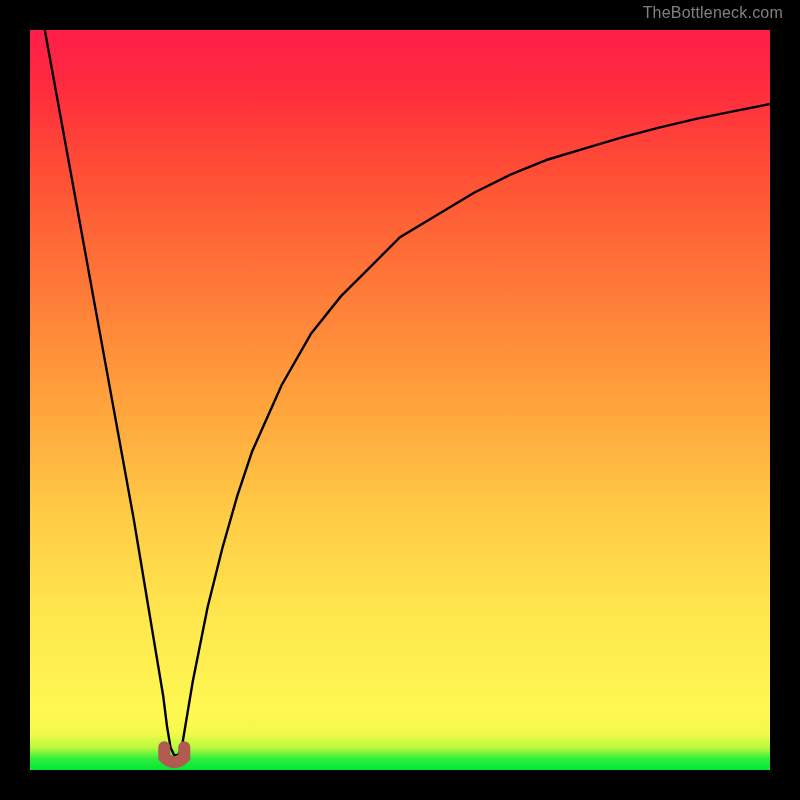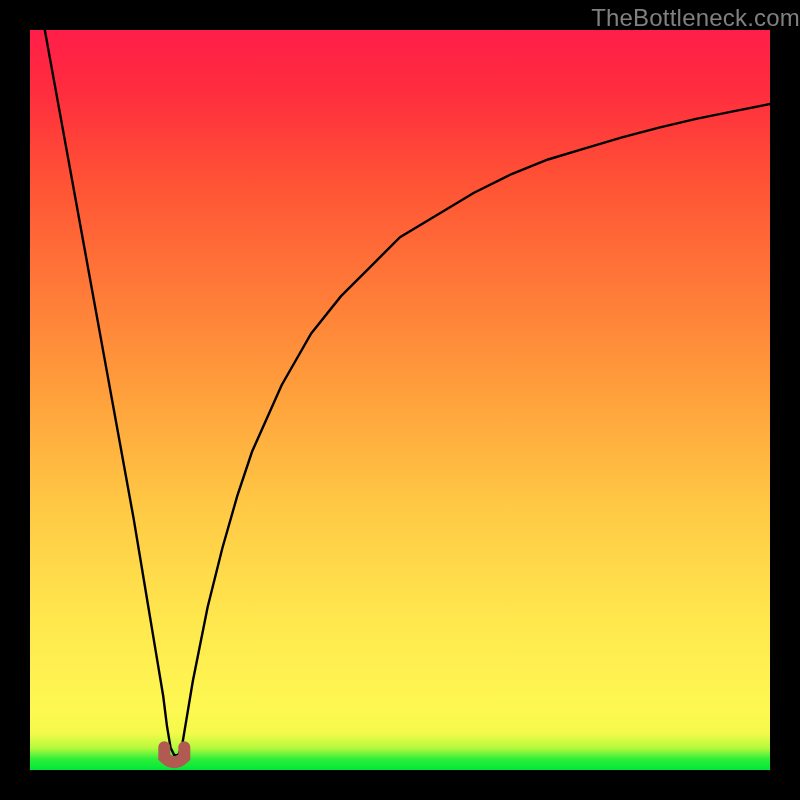--- a/index.html
+++ b/index.html
@@ -41,23 +41,23 @@
       #ffa23c 50%,
       #ff7a38 65%,
       #ff5135 80%,
       #ff2c3e 92%,
       #ff1e49 100%
     );
   }
   .watermark {
     position: absolute;
     top: 4px;
-    right: 0;
+    right: 17px;
     color: #808080;
-    font-size: 24px;
+    font-size: 16px;
     letter-spacing: 0.2px;
     font-weight: 400;
     user-select: none;
   }
   svg.curve {
     position: absolute;
     inset: 0;
     width: 100%;
     height: 100%;
   }

